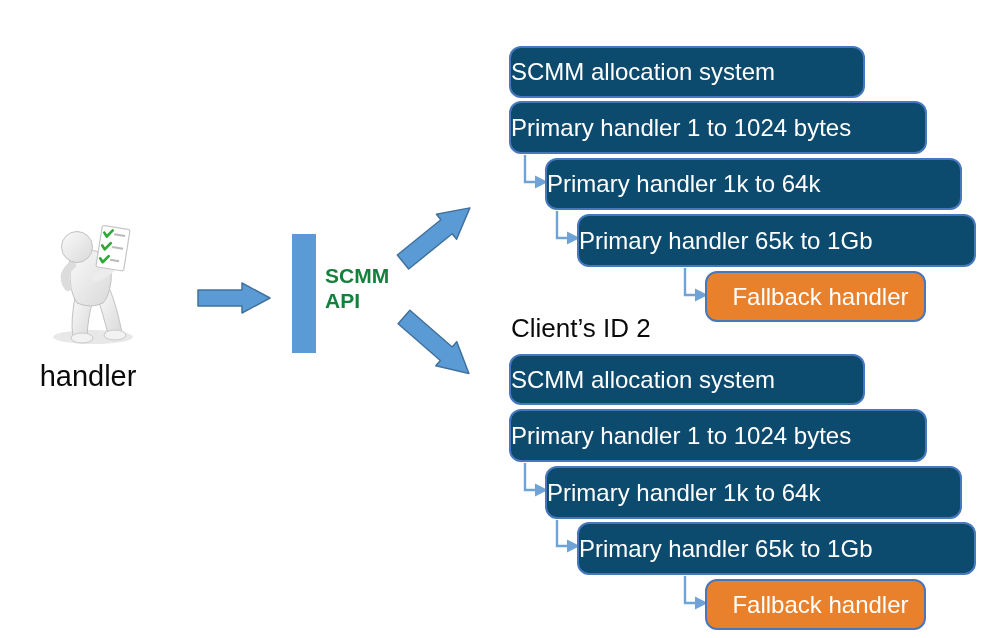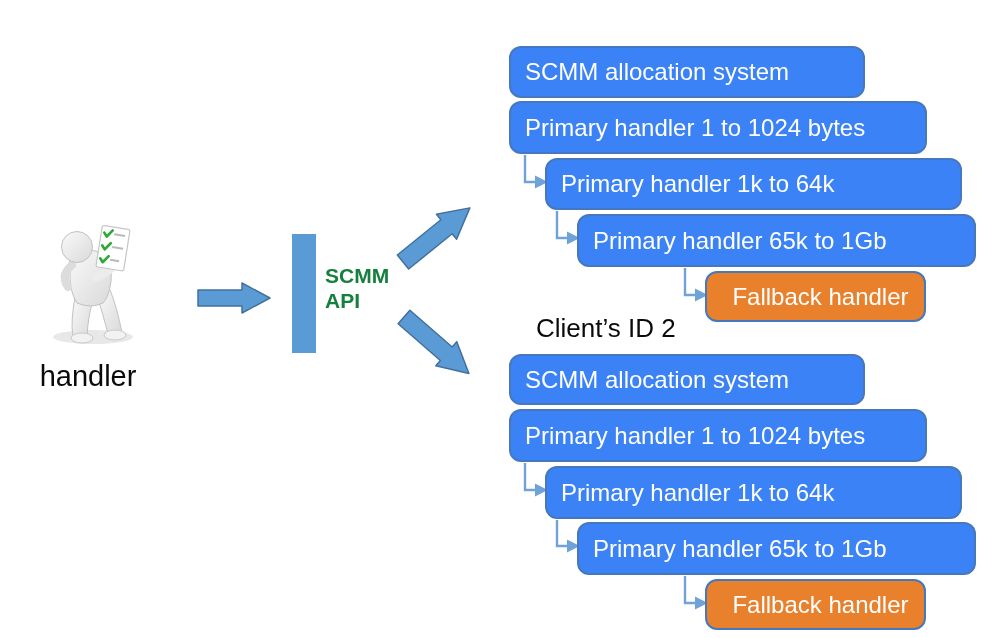--- a/index.html
+++ b/index.html
@@ -15,32 +15,31 @@
     position:absolute; left:0; top:0;
     width:987px; height:638px;
   }
   .group-title {
     position:absolute;
     font-size:26px;
     color:#0a0a0a;
     white-space:nowrap;
   }
   .g1-title { left:518px; top:6px; }
-  .g2-title { left:536px; top:313px; }
+  .g2-title { left:511px; top:313px; }
 
   .node {
     position:absolute;
-    background:#3b82f6;
+    background:#0c4a6e;
     border:2.5px solid #4778BE;
     border-radius:12px;
     color:#ffffff;
     font-size:24px;
     display:flex;
     align-items:center;
-    padding-left:14px;
     white-space:nowrap;
     line-height:1;
   }
   .node.orange {
     background:#E8802C;
     justify-content:center;
     padding-left:10px;
   }
   
   .g1b1 { left:509px; top:46px;  width:356px; height:52px; }

